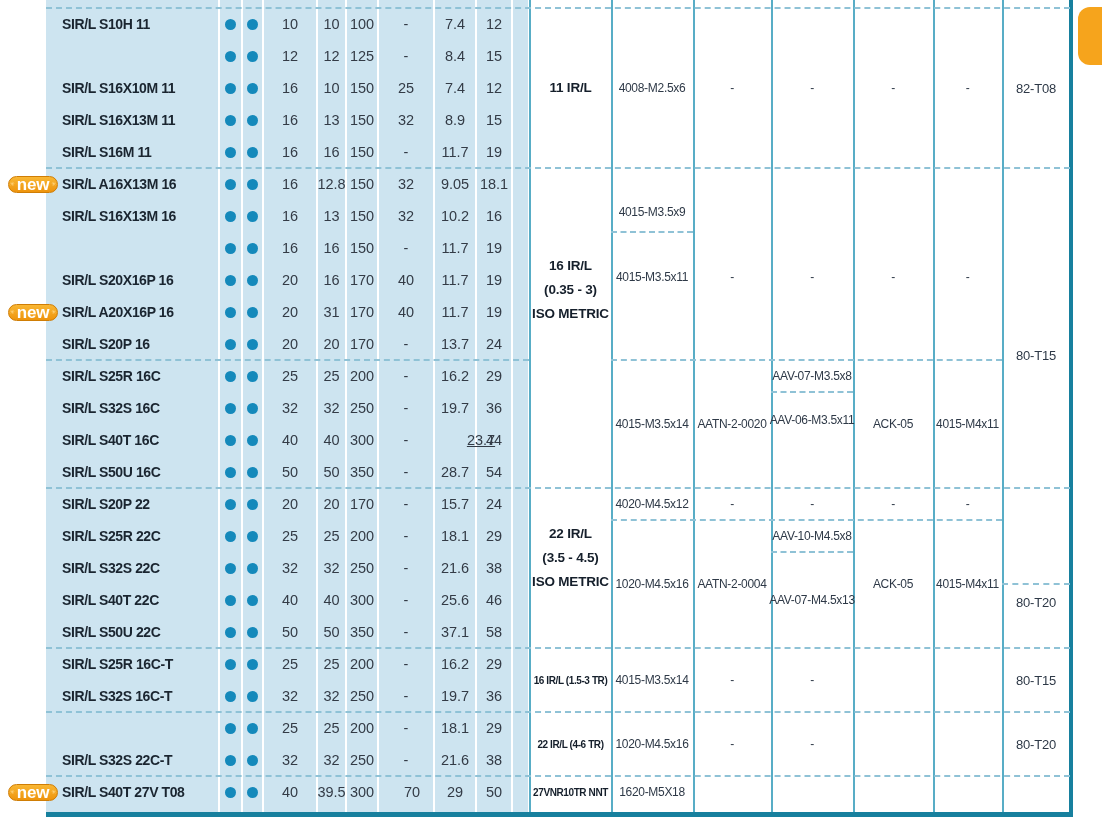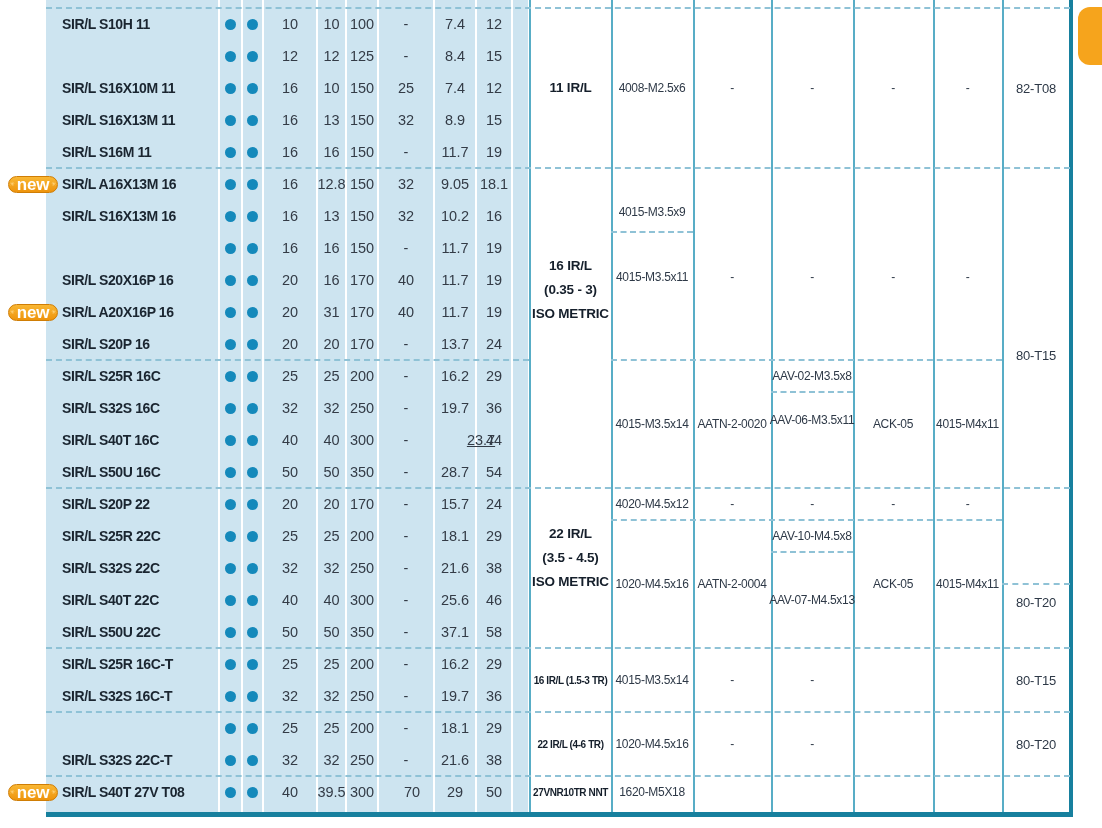--- a/index.html
+++ b/index.html
@@ -316,21 +316,21 @@
       <div>ISO METRIC</div>
     </div>
     <div class="abs rcell part" style="left: 652px; top: 212px;">4015-M3.5x9</div>
     <div class="abs rcell part" style="left: 652px; top: 277px;">4015-M3.5x11</div>
     <div class="abs rcell part" style="left: 732px; top: 277px;">-</div>
     <div class="abs rcell part" style="left: 812px; top: 277px;">-</div>
     <div class="abs rcell part" style="left: 893px; top: 277px;">-</div>
     <div class="abs rcell part" style="left: 967.5px; top: 277px;">-</div>
     <div class="abs rcell part" style="left: 652px; top: 424px;">4015-M3.5x14</div>
     <div class="abs rcell part" style="left: 732px; top: 424px;">AATN-2-0020</div>
-    <div class="abs rcell part" style="left: 812px; top: 376px;">AAV-02-M3.5x8</div>
+    <div class="abs rcell part" style="left: 812px; top: 376px;">AAV-07-M3.5x8</div>
     <div class="abs rcell part" style="left: 812px; top: 420px;">AAV-06-M3.5x11</div>
     <div class="abs rcell part" style="left: 893px; top: 424px;">ACK-05</div>
     <div class="abs rcell part" style="left: 967.5px; top: 424px;">4015-M4x11</div>
     <div class="abs rcell insert" style="left: 1036px; top: 355px;">80-T15</div>
     <div class="abs rcell part" style="left: 652px; top: 504px;">4020-M4.5x12</div>
     <div class="abs rcell part" style="left: 732px; top: 504px;">-</div>
     <div class="abs rcell part" style="left: 812px; top: 504px;">-</div>
     <div class="abs rcell part" style="left: 893px; top: 504px;">-</div>
     <div class="abs rcell part" style="left: 967.5px; top: 504px;">-</div>
     <div class="abs rcell glabel" style="left: 570.5px; top: 558px;">

